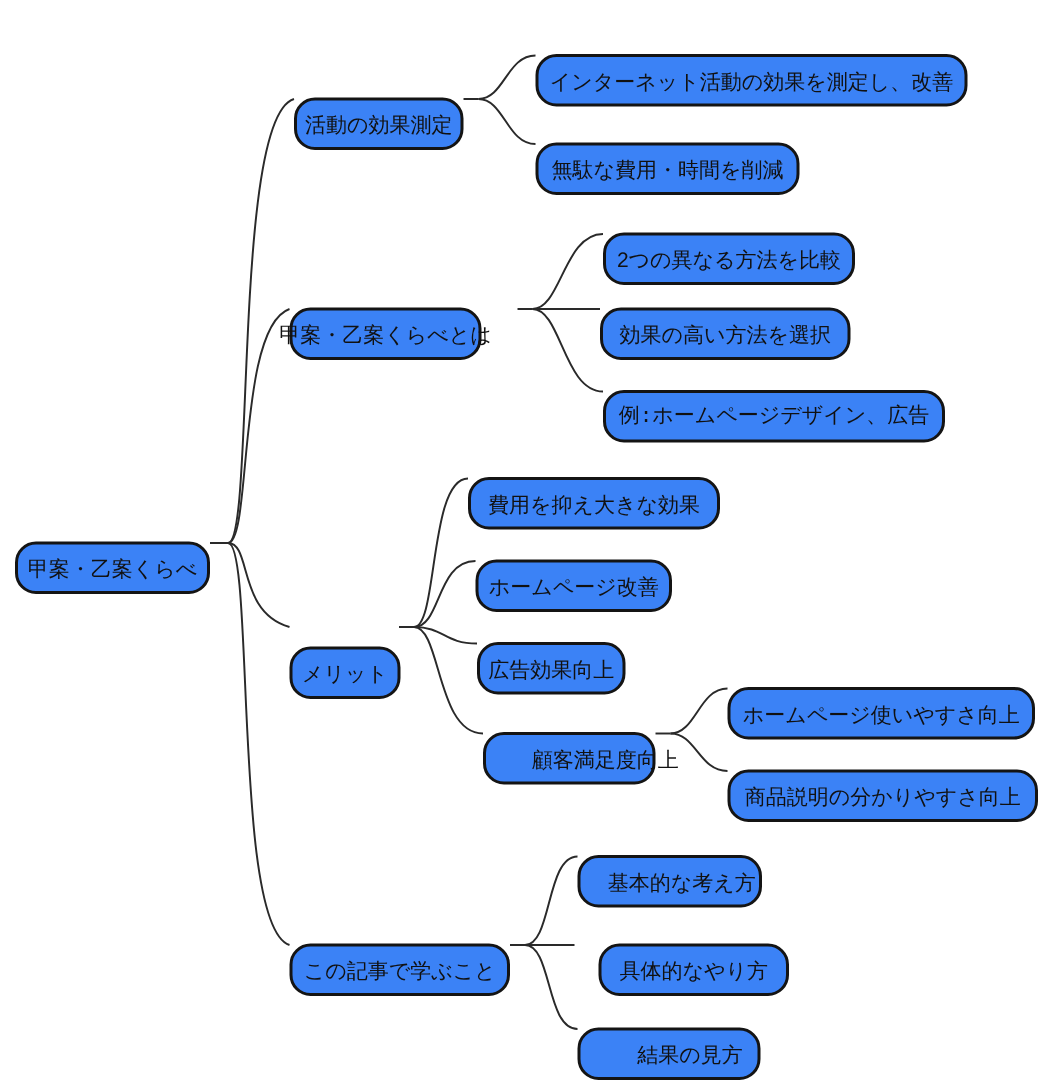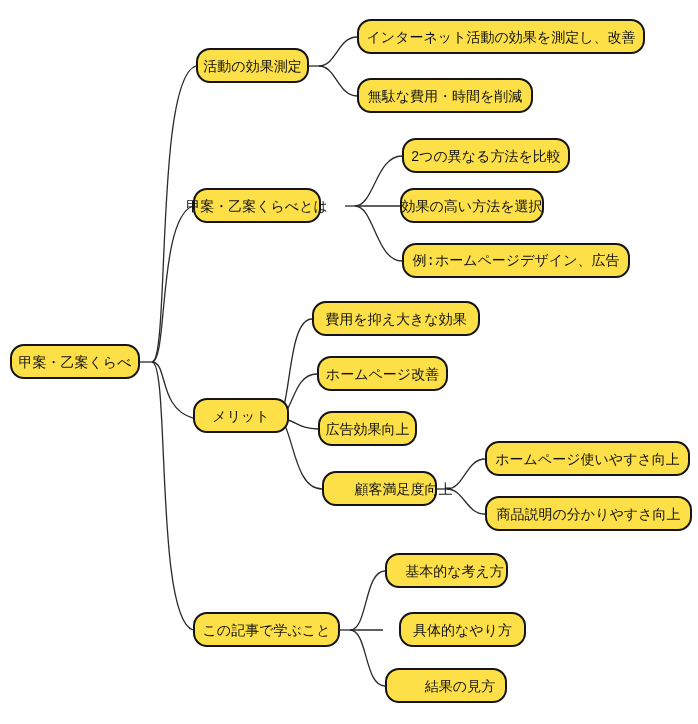--- a/index.html
+++ b/index.html
@@ -4,34 +4,34 @@
 <style>
   html,body{margin:0;padding:0;background:#ffffff;}
   body{font-family:"Liberation Sans","DejaVu Sans",sans-serif;}
   .canvas{
     position:relative;width:698px;height:724px;background:#ffffff;overflow:hidden;
   }
   svg.links{position:absolute;left:0;top:0;width:698px;height:724px;}
   svg.links path{fill:none;stroke:#2a2a2a;stroke-width:1.3px;}
   .node{
     position:absolute;box-sizing:border-box;height:35px;
-    background:#fde047;border:2px solid #141414;border-radius:14px;
+    background:#3b82f6;border:2px solid #141414;border-radius:14px;
     display:flex;align-items:center;justify-content:center;
-    font-size:14px;color:#111111;white-space:nowrap;line-height:1;
+    font-size:14px;color:#111111;white-space:nowrap;line-height:1;margin-top:17px;
   }
   
   .n-root {left:10px;  top:344px; width:130px;}
   .n-b1   {left:196px; top:48px;  width:113px;}
   .n-b2   {left:193px; top:188px; width:128px;}
-  .n-b3   {left:193px; top:398px; width:96px;}
+  .n-b3   {left:193px; top:414px; width:74px;}
   .n-b4   {left:193px; top:612px; width:147px;}
   .n-l1a  {left:357px; top:19px;  width:288px;}
   .n-l1b  {left:357px; top:78px;  width:176px;}
   .n-l2a  {left:402px; top:138px; width:168px;}
-  .n-l2b  {left:400px; top:188px; width:144px;}
+  .n-l2b  {left:400px; top:188px; width:167px;}
   .n-l2c  {left:402px; top:243px; width:228px;font-family:Liberation Mono, monospace;}
   .n-l3a  {left:312px; top:301px; width:168px;}
   .n-l3b  {left:317px; top:356px; width:131px;}
   .n-l3c  {left:318px; top:411px; width:99px;}
   .n-l3d  {left:322px; top:471px; width:115px;padding-left:48px;}
   .n-l3d1 {left:485px; top:441px; width:205px;}
   .n-l3d2 {left:485px; top:496px; width:207px;}
   .n-l4a  {left:385px; top:553px; width:123px;padding-left:16px;}
   .n-l4b  {left:399px; top:612px; width:127px;text-align:center;}
   .n-l4c  {left:385px; top:668px; width:122px;padding-left:28px;}

